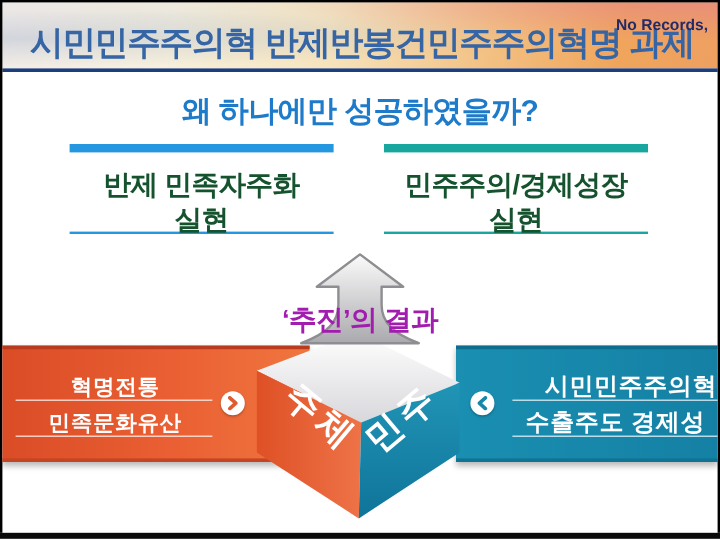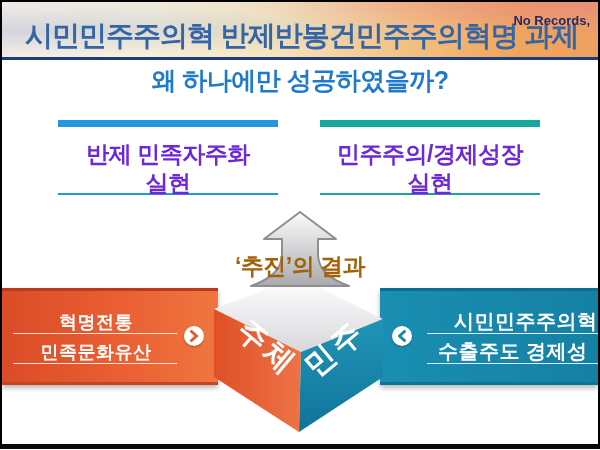--- a/index.html
+++ b/index.html
@@ -26,42 +26,42 @@
     position:absolute;left:23px;top:15px;white-space:nowrap;
     font-size:28px;font-weight:bold;letter-spacing:-1px;color:#3565a4;
   }
   .header-slogan{
     position:absolute;right:8px;top:11px;text-align:right;
     font-size:13px;line-height:15px;font-weight:bold;color:#232a66;margin-left:12px;
   }
   .header-underline{position:absolute;left:2px;top:57px;width:596px;height:3px;background:#1c3e7c;}
   
   .question-title{
-    position:absolute;left:0;top:64px;width:600px;text-align:center;
+    position:absolute;left:0;top:76px;width:600px;text-align:center;
     font-size:25px;font-weight:bold;color:#1d7bca;letter-spacing:-0.5px;
   }
   
   .col-bar{position:absolute;top:120px;width:220px;height:7px;}
   .col-bar.left{left:58px;background:#2596e0;}
   .col-bar.right{left:320px;background:#17a79e;}
   .col-underline{position:absolute;top:193px;width:220px;height:2px;}
   .col-underline.left{left:58px;background:#2596e0;}
   .col-underline.right{left:320px;background:#17a79e;}
   .col-title{
     position:absolute;top:140px;width:240px;text-align:center;
-    font-size:23px;line-height:29px;font-weight:bold;color:#6d28d9;letter-spacing:-0.5px;
+    font-size:23px;line-height:29px;font-weight:bold;color:#14532d;letter-spacing:-0.5px;
     z-index:2;
   }
   .col-title.left{left:48px;}
   .col-title.right{left:310px;}
   
   .side-banner{position:absolute;top:288px;height:97px;box-shadow:0 3px 5px rgba(0,0,0,0.28);z-index:1;}
   .side-banner .bevel-top{position:absolute;left:0;top:0;right:0;height:3px;}
   .side-banner .bevel-bottom{position:absolute;left:0;bottom:0;right:0;height:3px;}
-  .banner-left{left:2px;width:216px;background:linear-gradient(90deg,#da4c26 0%,#ea5f33 55%,#f0763f 100%);}
+  .banner-left{left:2px;width:216px;background:linear-gradient(90deg,#da4c26 0%,#ea5f33 55%,#f0763f 100%);padding-left:40px;}
   .banner-left .bevel-top{background:#b93a1c;}
   .banner-left .bevel-bottom{background:#c44523;}
   .banner-right{left:380px;width:218px;background:linear-gradient(90deg,#1a8fb1 0%,#1480a4 100%);}
   .banner-right .bevel-top{background:#0d6d8e;}
   .banner-right .bevel-bottom{background:#0f7394;}
   .banner-text{
     position:absolute;white-space:nowrap;color:#ffffff;
     font-size:18px;font-weight:bold;letter-spacing:0.5px;
   }
   .banner-left .line1{left:14px;width:160px;top:22px;text-align:center;}
@@ -78,21 +78,21 @@
     top:38px;display:flex;align-items:center;justify-content:center;
     box-shadow:0 1px 2px rgba(0,0,0,0.3);
   }
   .banner-left .chevron-badge{left:182px;}
   .banner-right .chevron-badge{left:12px;}
   
   .cube-svg,.arrow-svg{position:absolute;left:0;top:0;z-index:2;}
   .arrow-svg{z-index:3;}
   .result-label{
     position:absolute;left:180px;top:251px;width:240px;text-align:center;
-    font-size:23px;font-weight:bold;color:#a16207;letter-spacing:-0.5px;z-index:4;
+    font-size:23px;font-weight:bold;color:#a21caf;letter-spacing:-0.5px;z-index:4;
   }
   .cube-label{
     font-weight:bold;fill:#ffffff;font-size:30px;letter-spacing:4px;
     font-family:"Liberation Sans","DejaVu Sans",sans-serif;
   }
 </style>
 </head>
 <body>
 
 <div class="slide">

